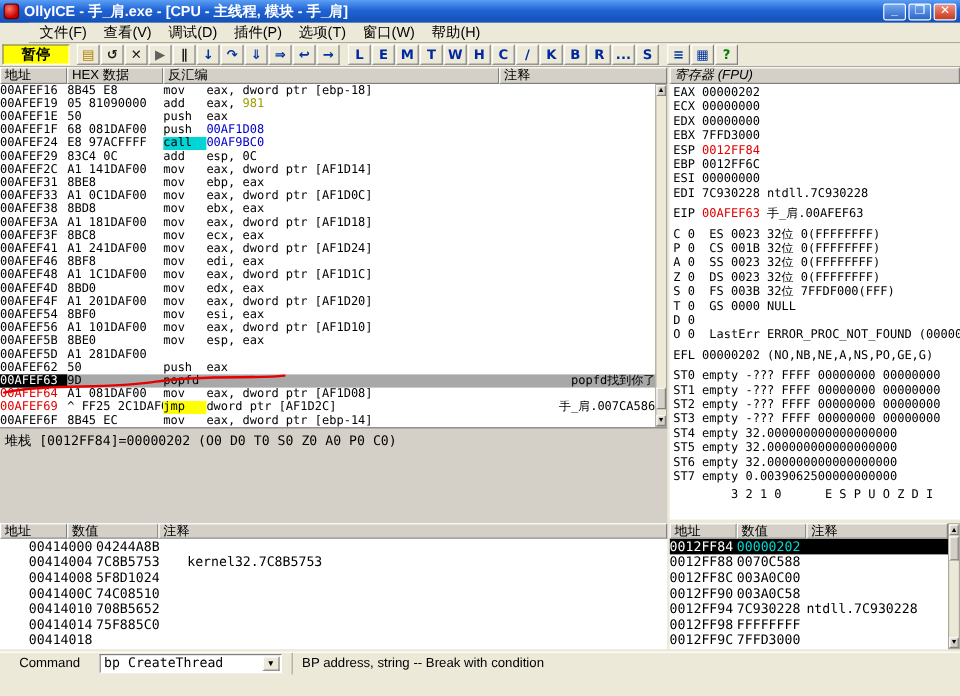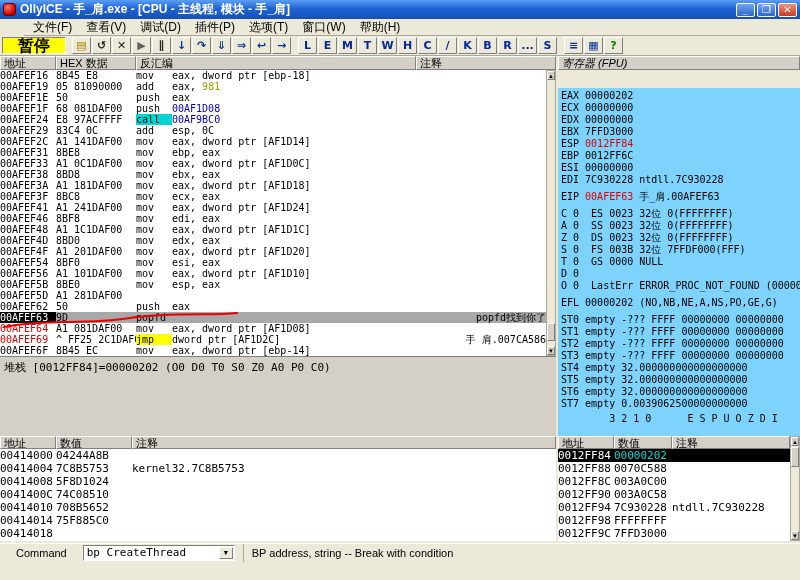--- a/index.html
+++ b/index.html
@@ -22,21 +22,21 @@
   .tb-btn.close { background:linear-gradient(180deg,#F09080,#C83A1E); }
 
   
   .menubar { position:absolute; left:0; top:19px; width:800px; height:17px;
     display:flex; align-items:center; font-size:12px; background:#ECE9D8;
     border-bottom:1px solid #ACA899; padding-left:2px;margin-left:24px; }
   .menu-item { padding:1px 7px; white-space:nowrap; }
   .toolbar { position:absolute; left:0; top:36px; width:800px; height:20px;
     display:flex; align-items:center; gap:1px; padding:1px 2px;
     border-bottom:1px solid #ACA899; background:#ECE9D8; }
-  .status-box { background:#FFFF00; color:#000; font-size:16px; font-weight:bold;
+  .status-box { background:#FFFF00; color:#000; font-size:12px; font-weight:bold;
     height:17px; line-height:15px; padding:0 15px; margin-right:5px;
     border:1px solid; border-color:#808080 #fff #fff #808080; }
   .tgroup { display:flex; gap:1px; }
   .tool-btn { width:19px; height:17px; background:#ECE9D8; font-size:11px; font-weight:bold;
     text-align:center; line-height:15px; border:1px solid; border-color:#fff #808080 #808080 #fff;
     font-family:"DejaVu Sans",sans-serif; padding:0; cursor:default; }
   .letter-btn { color:#0028A0; }
   .tool-sep { width:5px; }
 
   
@@ -68,32 +68,32 @@
   .sb-thumb { position:absolute; left:0; width:8px; background:#D4D0C8;
     border:1px solid; border-color:#fff #808080 #808080 #fff; }
 
   
   #info-pane { position:absolute; left:0; top:356px; width:556px; height:80px;
     background:#D4D0C8; border-top:1px solid #808080;
     font-family:"DejaVu Sans Mono",monospace; font-size:11px; padding:3px 0 0 4px; }
 
   
   #reg-header { left:558px; top:56px; width:242px;font-style:italic; }
-  #reg-body { position:absolute; left:558px; top:88px; width:242px; height:363px;
-    background:#7dd3fc; overflow:hidden; font-family:"DejaVu Sans Mono",monospace;
+  #reg-body { position:absolute; left:558px; top:70px; width:242px; height:363px;
+    background:#ffffff; overflow:hidden; font-family:"DejaVu Sans Mono",monospace;
     font-size:10px; padding:2px 0 0 3px; }
   .reg-line { height:12px; line-height:12px; white-space:pre; overflow:hidden; }
   .reg-gap { height:5px; }
   .red { color:#E00000; }
 
   
   #dump-header { left:0; top:436px; width:556px; height:13px; }
   #dump-body { position:absolute; left:0; top:449px; width:556px; height:92px;
     background:#fff; overflow:hidden; font-family:"DejaVu Sans Mono",monospace; font-size:11px; }
-  .dmrow { display:flex; height:13px; line-height:13px; white-space:pre; }
+  .dmrow { display:flex; height:13px; line-height:13px; white-space:pre;margin-left:24px; }
   .dmrow .d-addr{width:56px;flex:none;} .dmrow .d-val{width:76px;flex:none;} .dmrow .d-com{flex:1;overflow:hidden;}
   .dw-addr{width:56px;} .dw-val{width:76px;} .dw-com{width:424px;}
 
   #stack-header { left:558px; top:436px; width:232px; height:13px; }
   #stack-body { position:absolute; left:558px; top:449px; width:232px; height:92px;
     background:#fff; overflow:hidden; font-family:"DejaVu Sans Mono",monospace; font-size:11px; }
   .strow { display:flex; height:13px; line-height:13px; white-space:pre; }
   .strow .s-addr{width:56px;flex:none;} .strow .s-val{width:58px;flex:none;} .strow .s-com{flex:1;overflow:hidden;}
   .strow.sel { background:#000; color:#fff; }
   .strow.sel .s-val { color:#00D8D8; }
@@ -232,20 +232,21 @@
     <div class="reg-line"><span>EDX</span><span> 00000000</span></div>
     <div class="reg-line"><span>EBX</span><span> 7FFD3000</span></div>
     <div class="reg-line"><span>ESP</span><span class="red"> 0012FF84</span></div>
     <div class="reg-line"><span>EBP</span><span> 0012FF6C</span></div>
     <div class="reg-line"><span>ESI</span><span> 00000000</span></div>
     <div class="reg-line"><span>EDI</span><span> 7C930228</span><span> ntdll.7C930228</span></div>
     <div class="reg-gap"></div>
     <div class="reg-line"><span>EIP</span><span class="red"> 00AFEF63</span><span> 手_肩.00AFEF63</span></div>
     <div class="reg-gap"></div>
     <div class="reg-line">C 0  ES 0023 32位 0(FFFFFFFF)</div>
+    <div class="reg-line">P 0  CS 001B 32位 0(FFFFFFFF)</div>
     <div class="reg-line">A 0  SS 0023 32位 0(FFFFFFFF)</div>
     <div class="reg-line">Z 0  DS 0023 32位 0(FFFFFFFF)</div>
     <div class="reg-line">S 0  FS 003B 32位 7FFDF000(FFF)</div>
     <div class="reg-line">T 0  GS 0000 NULL</div>
     <div class="reg-line">D 0</div>
     <div class="reg-line">O 0  LastErr ERROR_PROC_NOT_FOUND (0000007F)</div>
     <div class="reg-gap"></div>
     <div class="reg-line">EFL 00000202 (NO,NB,NE,A,NS,PO,GE,G)</div>
     <div class="reg-gap"></div>
     <div class="reg-line">ST0 empty -??? FFFF 00000000 00000000</div>

